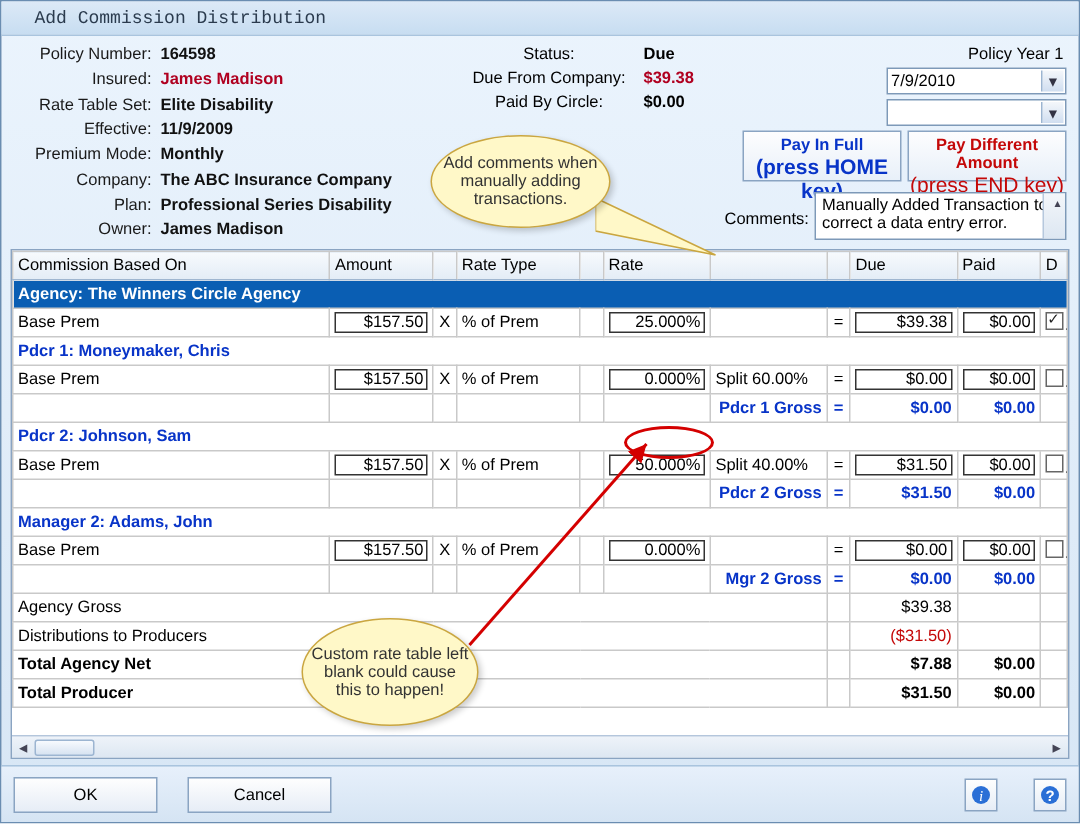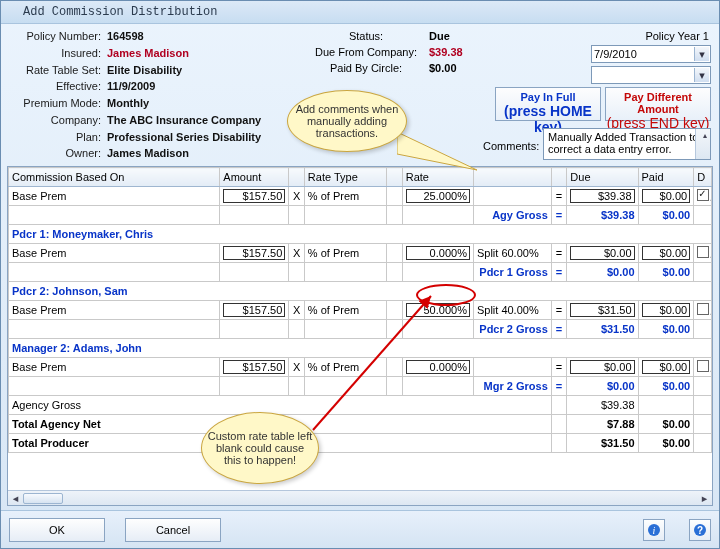--- a/index.html
+++ b/index.html
@@ -305,46 +305,36 @@
             <th></th>
             <th class="r">Rate</th>
             <th></th>
             <th></th>
             <th class="r">Due</th>
             <th class="r">Paid</th>
             <th class="c">D</th>
           </tr>
         </thead>
         <tbody id="grid-body">
+            <tr class="sect">
+              <td colspan="11">Agency: The Winners Circle Agency</td>
+            </tr>
             <tr>
               <td>Base Prem</td>
               <td class="r"><span class="boxval">$157.50</span></td>
               <td class="c">X</td>
               <td>% of Prem</td>
               <td></td>
               <td class="r"><span class="boxval">25.000%</span></td>
               <td></td>
               <td class="c">=</td>
               <td class="r"><span class="boxval">$39.38</span></td>
               <td class="r"><span class="boxval">$0.00</span></td>
               <td class="c"><span class="chk on"></span></td>
             </tr>
-            <tr class="gross">
-              <td></td>
-              <td></td>
-              <td></td>
-              <td></td>
-              <td></td>
-              <td></td>
-              <td class="r blue">Agy Gross</td>
-              <td class="c blue">=</td>
-              <td class="r blue">$39.38</td>
-              <td class="r blue">$0.00</td>
-              <td></td>
-            </tr>
             <tr>
               <td class="blue bold" colspan="11">Pdcr 1: Moneymaker, Chris</td>
             </tr>
             <tr>
               <td>Base Prem</td>
               <td class="r"><span class="boxval">$157.50</span></td>
               <td class="c">X</td>
               <td>% of Prem</td>
               <td></td>
               <td class="r"><span class="boxval">0.000%</span></td>
@@ -422,20 +412,27 @@
               <td class="r blue">Mgr 2 Gross</td>
               <td class="c blue">=</td>
               <td class="r blue">$0.00</td>
               <td class="r blue">$0.00</td>
               <td></td>
             </tr>
             <tr>
               <td colspan="7">Agency Gross</td>
               <td></td>
               <td class="r ">$39.38</td>
+              <td class="r "></td>
+              <td></td>
+            </tr>
+            <tr>
+              <td colspan="7">  Distributions to Producers</td>
+              <td></td>
+              <td class="r red">($31.50)</td>
               <td class="r "></td>
               <td></td>
             </tr>
             <tr>
               <td class="bold" colspan="7">Total Agency Net</td>
               <td></td>
               <td class="r bold">$7.88</td>
               <td class="r bold">$0.00</td>
               <td></td>
             </tr>

